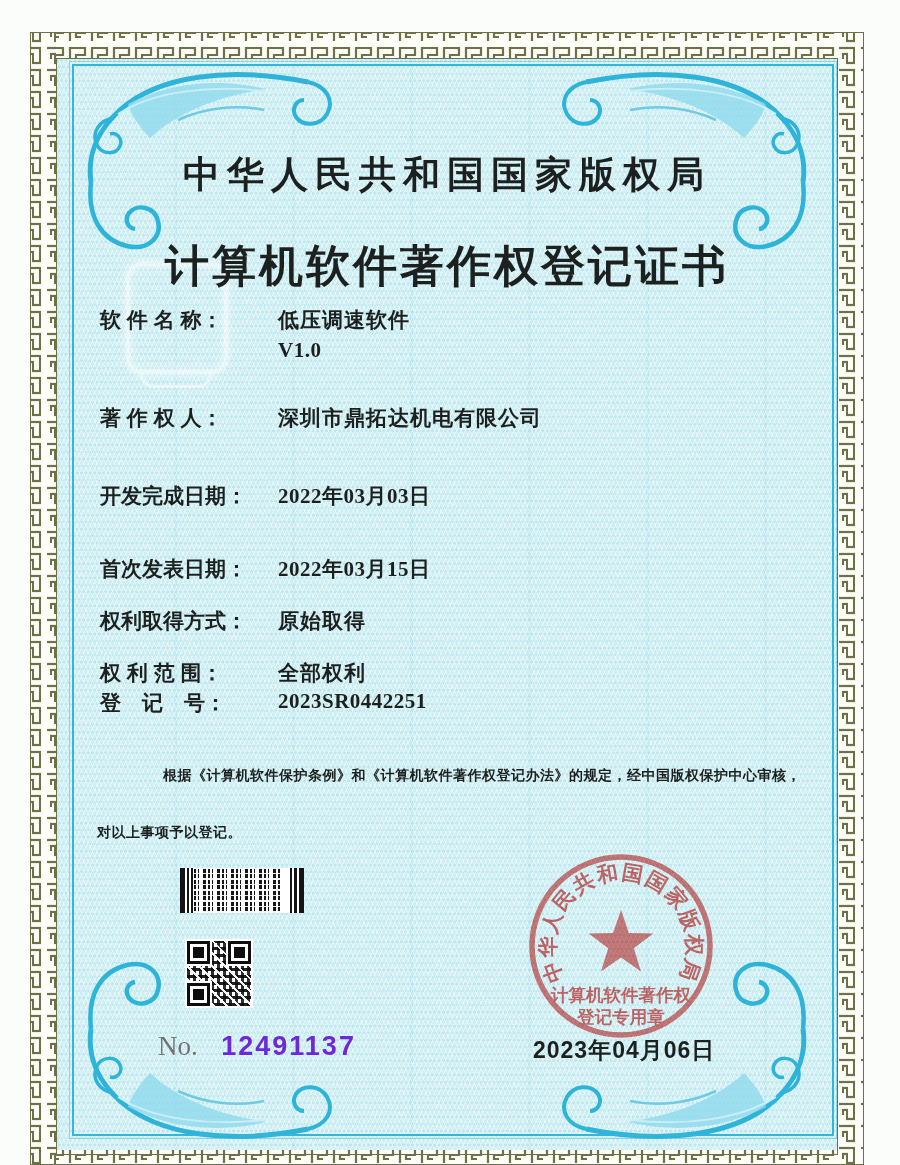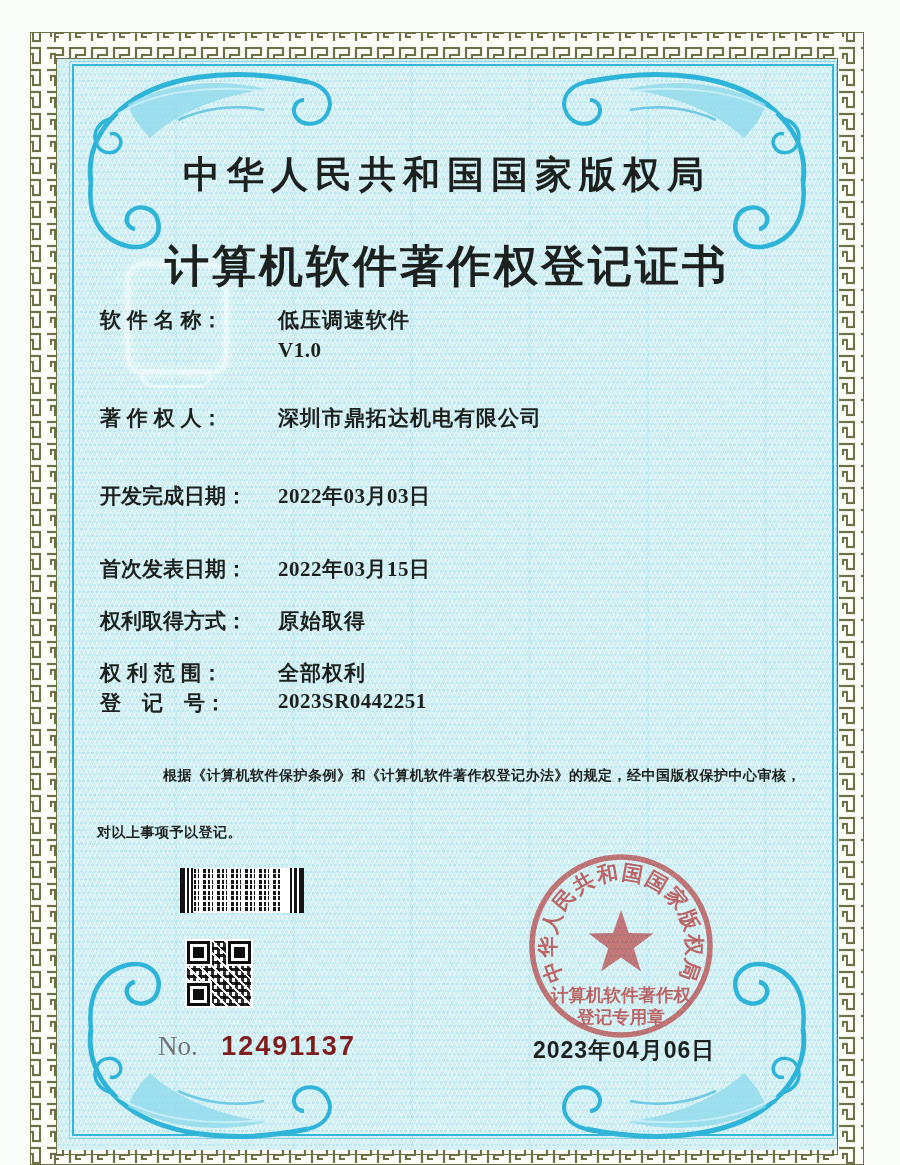--- a/index.html
+++ b/index.html
@@ -71,21 +71,21 @@
     background-image:
       repeating-linear-gradient(45deg, rgba(255,255,255,.95) 0 2px, rgba(255,255,255,0) 2px 9px),
       repeating-linear-gradient(0deg, rgba(10,10,10,.9) 0 3px, rgba(0,0,0,0) 3px 7px),
       repeating-linear-gradient(90deg, rgba(10,10,10,.85) 0 3px, rgba(0,0,0,0) 3px 6px);
   }
   #qrcode .f{position:absolute;width:17px;height:17px;border:3px solid #0d0d0d;background:#fff;outline:2px solid #fff;}
   #qrcode .f::after{content:"";position:absolute;inset:3px;background:#0d0d0d;}
   #qrcode .f.tl{left:2px;top:2px;} #qrcode .f.tr{right:2px;top:2px;} #qrcode .f.bl{left:2px;bottom:2px;}
   #serial{left:158px;top:1031px;font-size:27px;}
   #serial .no{font-family:"Liberation Serif","DejaVu Serif",serif;color:#737373;}
-  #serial .num{color:#7f1d1d;letter-spacing:2px;margin-left:16px;font-weight:600;}
+  #serial .num{color:#6d28d9;letter-spacing:2px;margin-left:16px;font-weight:600;}
   #issuedate{left:533px;top:1035px;font-size:23px;font-weight:bold;letter-spacing:1px;z-index:4;}
   #sealsvg{left:523px;top:848px;z-index:5;mix-blend-mode:multiply;opacity:.9;}
 </style>
 </head>
 <body>
 
 <div id="page">
 
   <div id="field" class="abs"></div>
 

